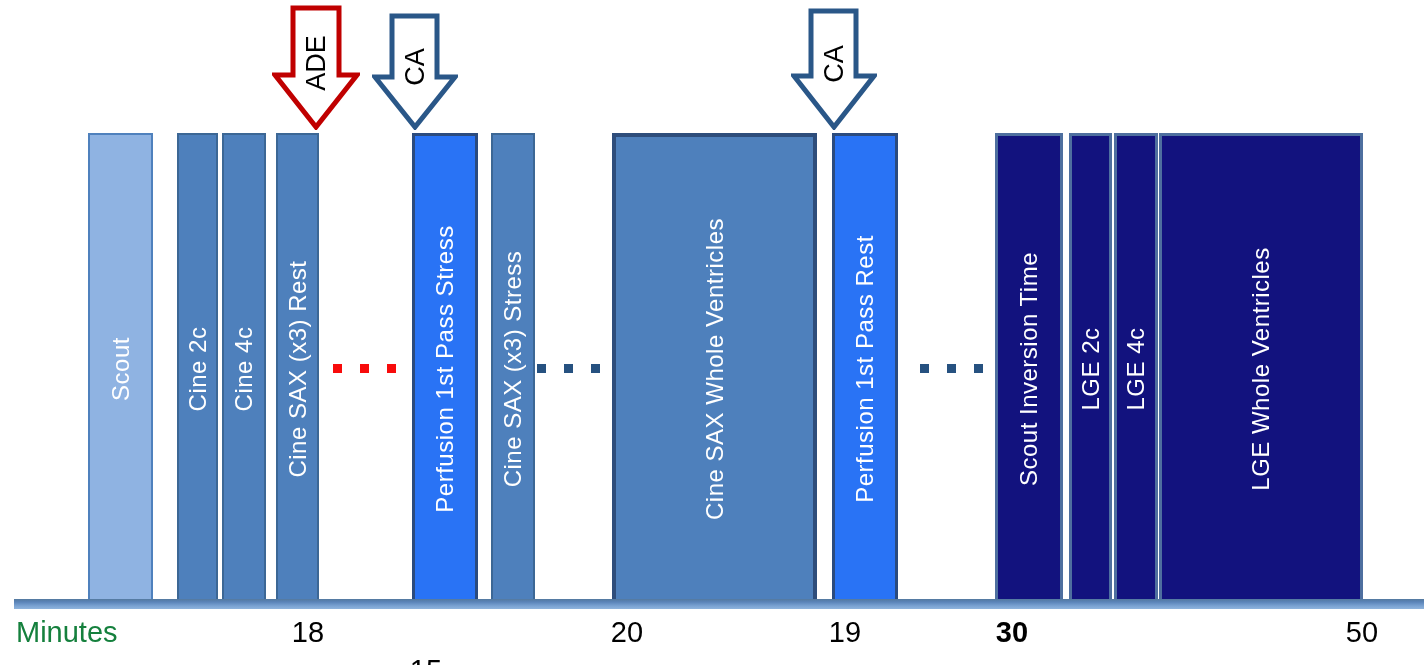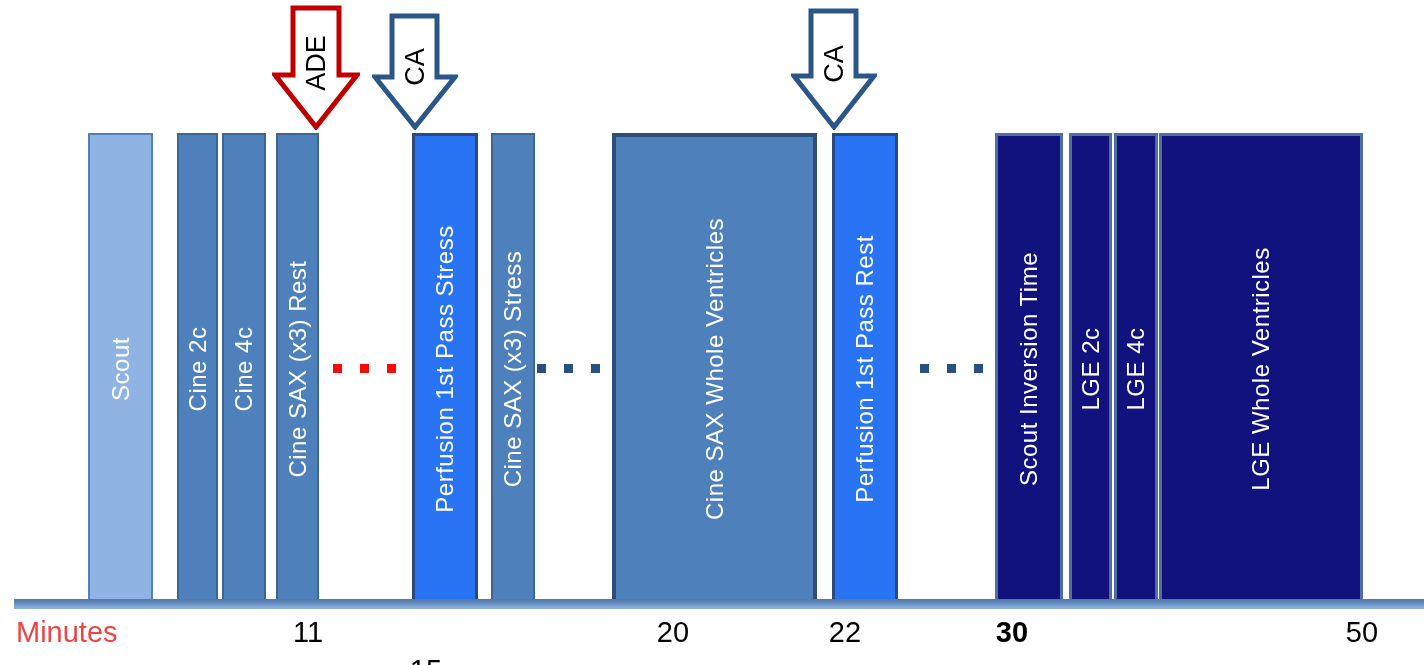--- a/index.html
+++ b/index.html
@@ -48,22 +48,22 @@
   .dots-blue{width:63px;}
   .dots-blue span{background:#265180;}
   .dots-b1{left:537px;}
   .dots-b2{left:920px;}
 
   
   .axis{position:absolute;left:14px;right:0;top:599px;height:10px;z-index:2;
         background:linear-gradient(to bottom,#54799F 0%,#5B84B8 30%,#7BA3D2 70%,#8FB3DC 100%);}
   .tick{position:absolute;top:616px;transform:translateX(-50%);
         color:#000;font-size:29px;z-index:2;}
-  .axis-label{position:absolute;left:16px;top:616px;color:#ef4444;font-size:29px;z-index:2;}
-  .t10{left:308px;} .t15{left:426px;margin-top:38px;} .t20{left:627px;margin-left:46px;}
+  .axis-label{position:absolute;left:16px;top:616px;color:#15803d;font-size:29px;z-index:2;}
+  .t10{left:308px;} .t15{left:426px;margin-top:38px;} .t20{left:627px;}
   .t25{left:845px;} .t30{left:1012px;font-weight:bold;} .t40{left:1362px;}
 </style>
 </head>
 <body>
 
 <div id="stage">
 
   <div class="arrow a-ade">
     <svg width="88" height="125" viewBox="0 0 88 125">
       <polygon points="21,3 67,3 67,70 85,70 44,122 3,70 21,70" fill="#ffffff" stroke="#C00000" stroke-width="5" stroke-linejoin="miter"></polygon>
@@ -133,20 +133,20 @@
     <span></span>
   </div>
   <div class="dots dots-blue dots-b2">
     <span></span>
     <span></span>
     <span></span>
   </div>
 
   <div class="axis"></div>
   <div class="axis-label">Minutes</div>
-  <div class="tick t10">11</div>
+  <div class="tick t10">18</div>
   <div class="tick t15">15</div>
   <div class="tick t20">20</div>
-  <div class="tick t25">22</div>
+  <div class="tick t25">19</div>
   <div class="tick t30">30</div>
   <div class="tick t40">50</div>
 
 </div>
 
 </body></html>

